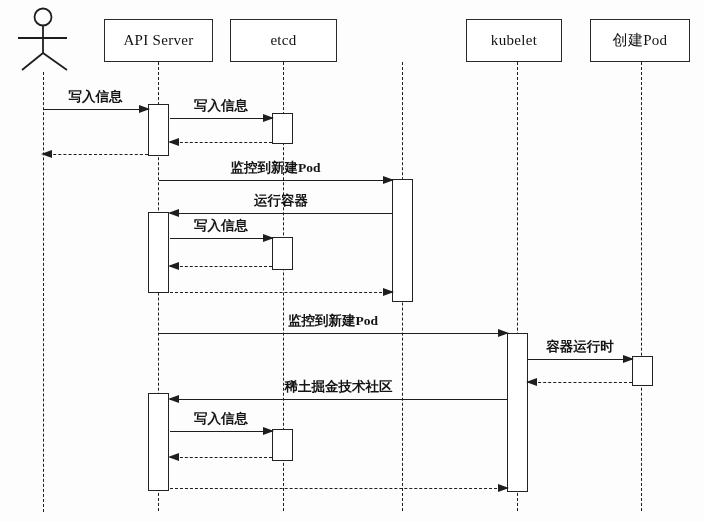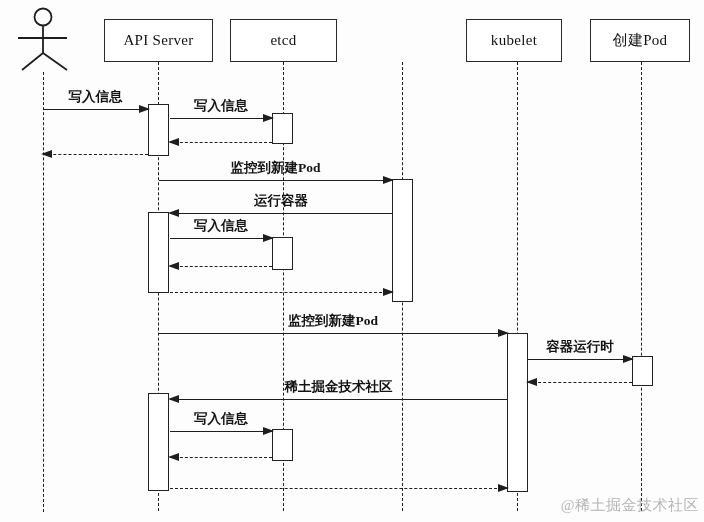--- a/index.html
+++ b/index.html
@@ -162,15 +162,14 @@
     <span class="head-r"></span>
     <span class="msg-label">写入信息</span>
   </div>
   <div class="msg dashed" style="left:170px;top:457px;width:102px">
     <span class="head-l"></span>
   </div>
   <div class="msg dashed" style="left:170px;top:488px;width:337px">
     <span class="head-r"></span>
   </div>
 
-  <div id="watermark">@稀土掘金技术社区</div>
 
 </div>
 
 </body></html>

